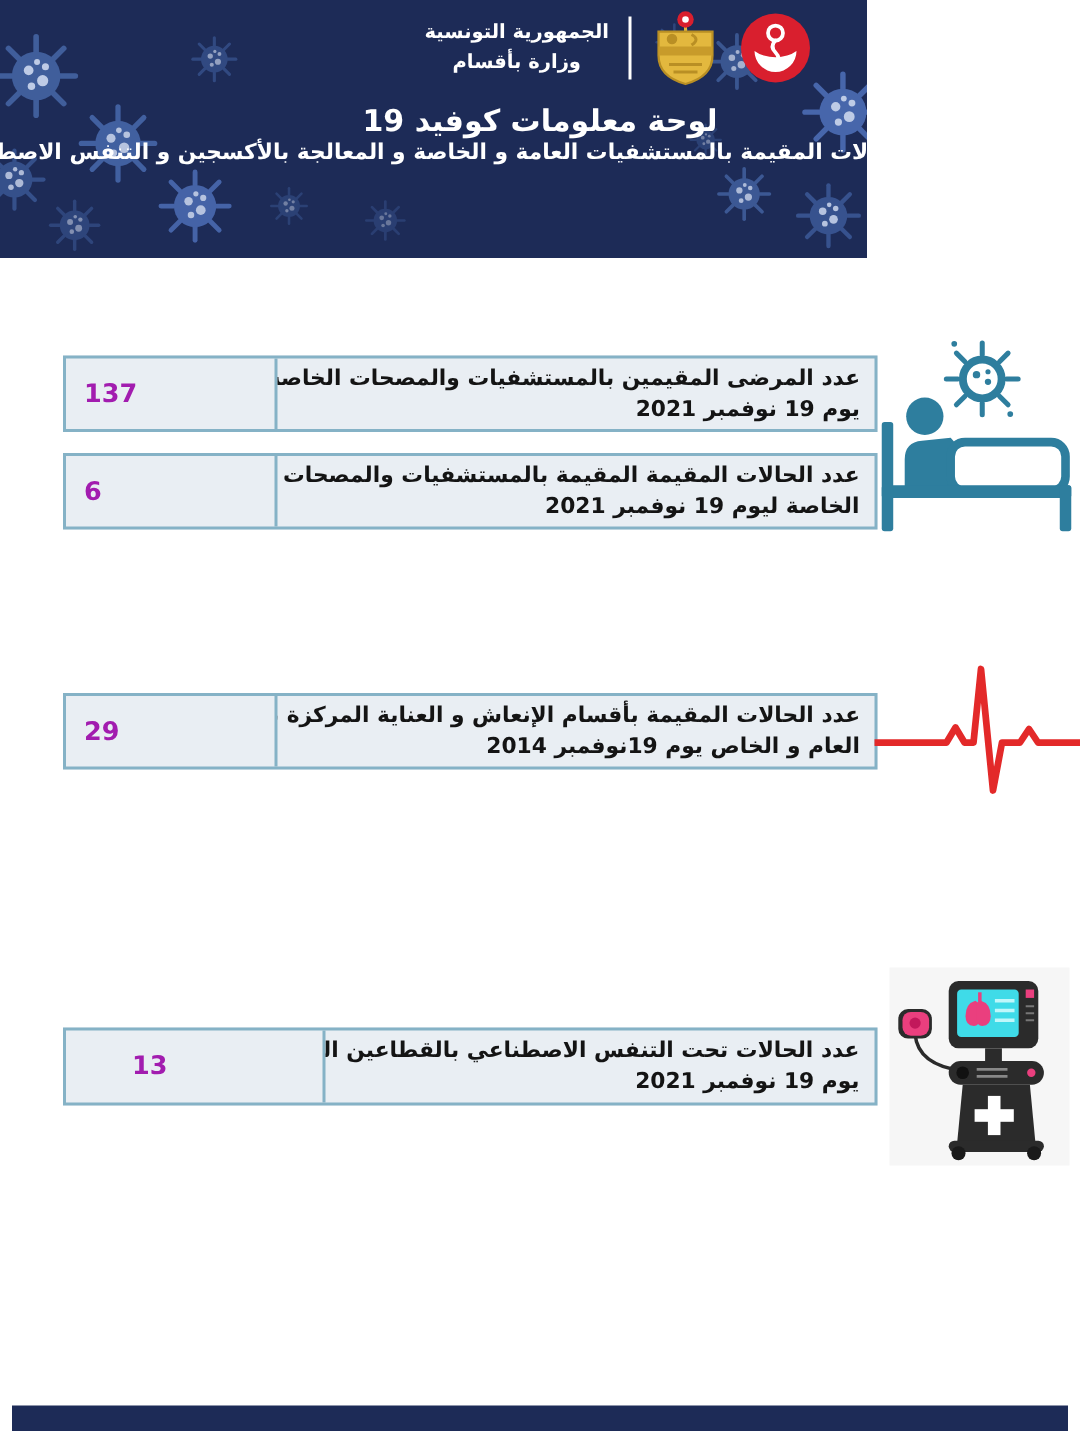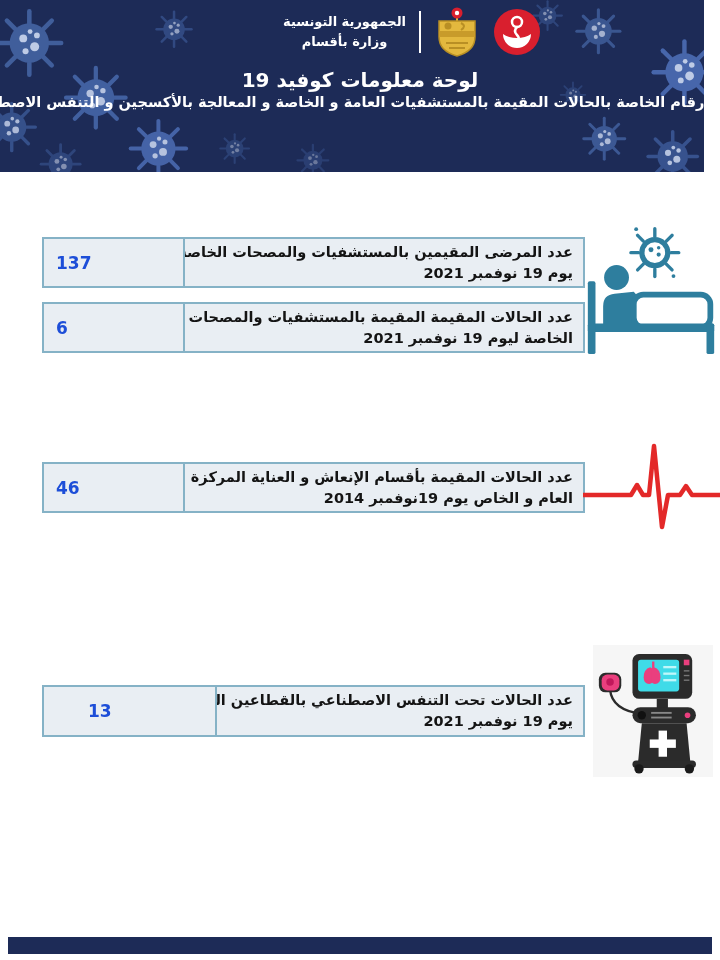--- a/index.html
+++ b/index.html
@@ -5,21 +5,21 @@
   * { margin:0; padding:0; box-sizing:border-box; }
   html,body { width:720px; height:960px; }
   body {
     position:relative;
     background:#ffffff;
     font-family:"DejaVu Sans","Liberation Sans",sans-serif;
     overflow:hidden;
   }
   
   .header {
-    position:absolute; left:0; top:2; width:704px; height:172px;
+    position:absolute; left:0; top:2; width:578px; height:172px;
     background:#1d2b57;
   }
   .virus-field { position:absolute; inset:0; width:100%; height:100%; }
   .org-cluster {
     position:absolute; left:283px; top:6px; height:52px;
     display:flex; align-items:center; gap:13px;
   }
   .org-text {
     color:#ffffff; font-weight:bold; font-size:13px; line-height:20px;
     text-align:center; direction:rtl; white-space:nowrap;
@@ -37,21 +37,21 @@
   }
   
   .stat-row {
     position:absolute; left:42px; width:543px; height:51px;
     background:#e9eef3; border:2px solid #85b2c6;
     display:flex; flex-direction:row;
   }
   .stat-value-cell {
     width:141px; border-right:2px solid #85b2c6;
     display:flex; align-items:center; padding-left:12px;
-    color:#1d4ed8; font-weight:bold; font-size:17px;
+    color:#a21caf; font-weight:bold; font-size:17px;
   }
   .stat-label-cell {
     flex:1; direction:rtl; text-align:right;
     display:flex; flex-direction:column; justify-content:center;
     padding:2px 10px 2px 6px;
     color:#141414; font-weight:bold; font-size:14.5px; line-height:21px;
     white-space:nowrap; overflow:hidden;
   }
   .row-137 { top:237px; }
   .row-6   { top:302px; }
@@ -186,21 +186,21 @@
 
 <div class="stat-row row-6">
   <div class="stat-value-cell">6</div>
   <div class="stat-label-cell">
     <span>عدد الحالات المقيمة المقيمة بالمستشفيات والمصحات</span>
     <span>الخاصة ليوم  19 نوفمبر 2021</span>
   </div>
 </div>
 
 <div class="stat-row row-46">
-  <div class="stat-value-cell">46</div>
+  <div class="stat-value-cell">29</div>
   <div class="stat-label-cell">
     <span>عدد الحالات المقيمة بأقسام الإنعاش و العناية المركزة بالقطاعين</span>
     <span>العام و الخاص يوم  19نوفمبر 2014</span>
   </div>
 </div>
 
 <div class="stat-row row-13">
   <div class="stat-value-cell">13</div>
   <div class="stat-label-cell">
     <span>عدد الحالات تحت التنفس الاصطناعي بالقطاعين العام والخاص</span>

